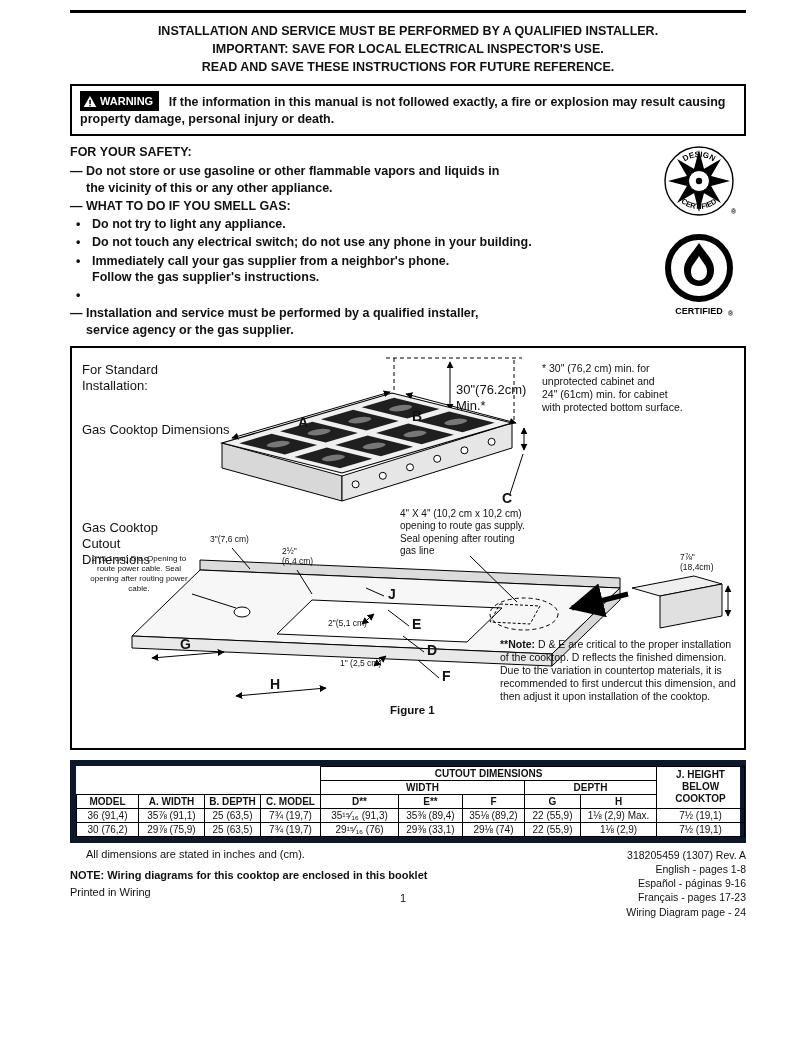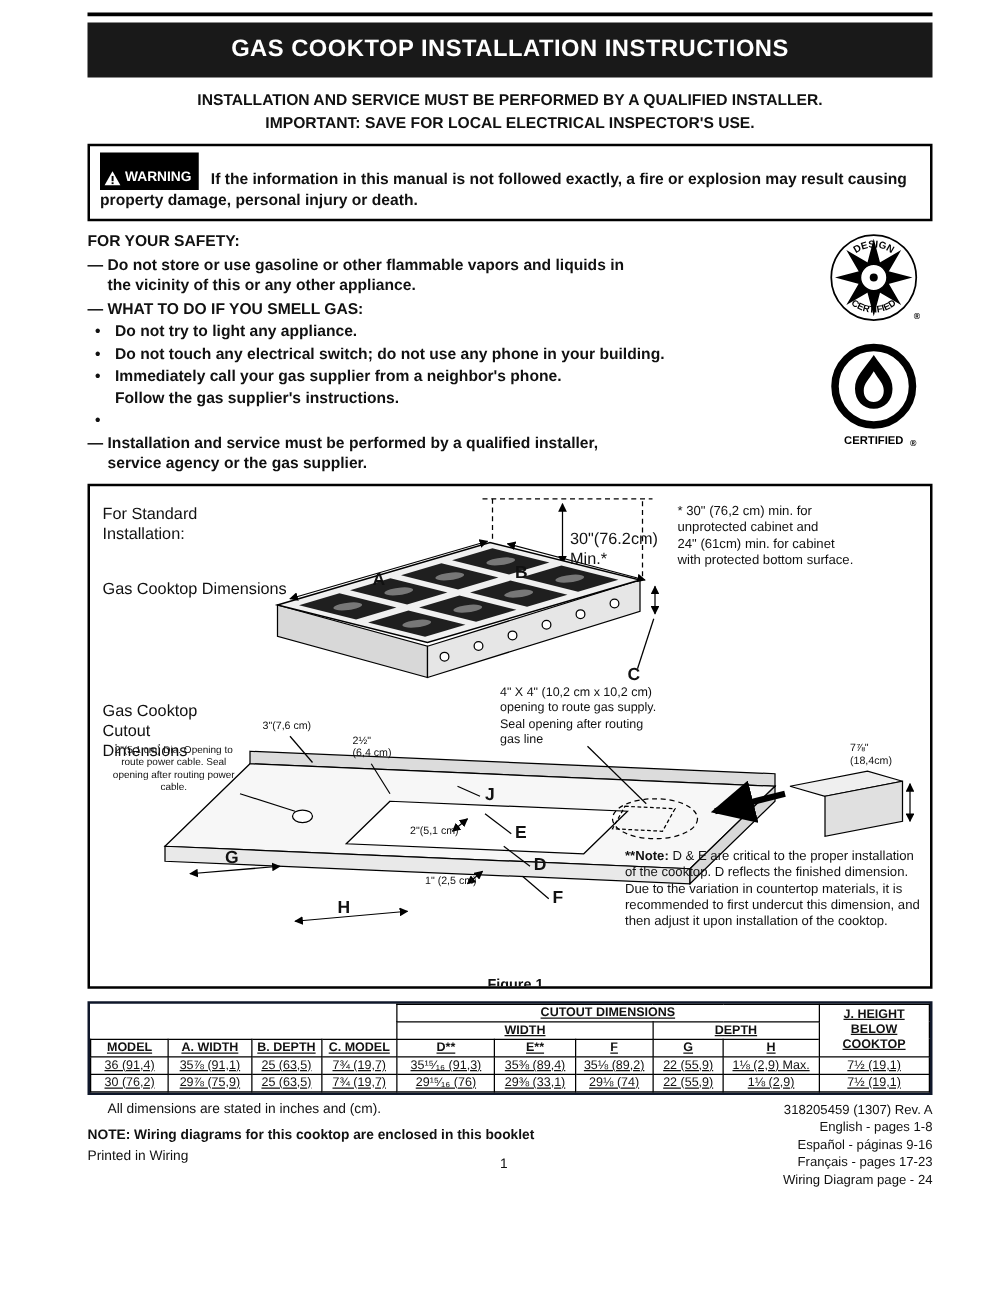--- a/index.html
+++ b/index.html
@@ -8,21 +8,21 @@
 
   .top-rule { height:3px; background:#000; margin-bottom:5px; }
 
   .title-bar { background:#191919; color:#fff; text-align:center; font-weight:bold;
                font-size:19px; letter-spacing:.4px; padding:11px 0; }
 
   .notice { text-align:center; font-weight:bold; font-size:12.5px; line-height:1.45; margin:9px 0 8px; }
 
   .warning-box { border:2px solid #000; padding:5px 8px 6px; font-weight:bold; font-size:12.5px; line-height:1.35; }
   .warn-badge { background:#000; color:#fff; display:inline-flex; align-items:center; gap:3px;
-                padding:13px 6px 2px 3px; font-size:11px; margin-right:6px; vertical-align:-2px; }
+                padding:3px 6px 2px 3px; font-size:11px; margin-right:6px; vertical-align:-2px; }
   .warn-tri { width:14px; height:13px; display:inline-block; }
 
   .safety { margin-top:8px; font-size:12.5px; font-weight:bold; line-height:1.3; position:relative;
             padding-right:118px; min-height:192px; }
   .s-head { margin-bottom:3px; }
   .s-item { display:flex; margin-bottom:2px; }
   .s-marker { width:16px; flex:0 0 16px; }
   .s-item.indent { margin-left:6px; }
   .s-text { white-space:pre-line; }
   .logo { position:absolute; right:10px; }
@@ -30,45 +30,45 @@
   .logo-flame { top:88px; width:74px; height:92px; }
 
   .figure-box { border:2px solid #000; margin-top:8px; position:relative; height:400px; overflow:hidden; }
   .fig-art { position:absolute; left:0; top:0; width:676px; height:400px; }
   .fig-label { position:absolute; font-size:13px; line-height:1.25; }
   .pre { white-space:pre-line; }
   .fig-letter { position:absolute; font-size:14px; font-weight:bold; }
   .small-dim { font-size:8.5px; }
   .fig-caption { font-weight:bold; font-size:11.5px; }
 
-  .tbl-wrap { border:2px solid #0f172a; margin-top:10px;text-decoration:underline; }
+  .tbl-wrap { border:6px solid #0f172a; margin-top:10px; }
   table.dims { border-collapse:collapse; width:100%; table-layout:fixed; }
   table.dims th, table.dims td { border:1px solid #000; font-size:10px; text-align:center; padding:1px 2px; }
   table.dims th { font-weight:bold; }
   table.dims th.blank { border:0; }
   .j-head span { display:block; line-height:1.2; }
 
   .foot { position:relative; margin-top:5px; font-size:11px; height:78px; }
   .foot-dims { margin-bottom:9px;margin-left:16px; }
   .foot-note { font-weight:bold; margin-bottom:5px; }
   .foot-right { position:absolute; right:0; top:0; text-align:right; font-size:10.5px; line-height:1.35; }
   .page-num { position:absolute; left:330px; top:44px; }
 </style>
 </head>
 <body>
 
 <div class="content">
 
   <div class="top-rule"></div>
 
-  <div class="title-bar">GAS COOKTOP INSTALLATION INSTRUCTIONS</div>
 
   <div class="notice">
     <div>INSTALLATION AND SERVICE MUST BE PERFORMED BY A QUALIFIED INSTALLER.</div>
     <div>IMPORTANT: SAVE FOR LOCAL ELECTRICAL INSPECTOR'S USE.</div>
+    <div>READ AND SAVE THESE INSTRUCTIONS FOR FUTURE REFERENCE.</div>
   </div>
 
   <div class="warning-box">
     <span class="warn-badge">
         <svg class="warn-tri" viewBox="0 0 20 18">
           <polygon points="10,1 19,17 1,17" fill="#fff"></polygon>
           <rect x="9" y="6.5" width="2.2" height="6" fill="#000"></rect>
           <rect x="9" y="13.8" width="2.2" height="2" fill="#000"></rect>
         </svg>
         <span>WARNING</span>
@@ -244,21 +244,21 @@
     <span class="fig-letter" style="left:316px; top:238px;">J</span>
     <span class="fig-letter" style="left:340px; top:268px;">E</span>
     <span class="fig-letter" style="left:355px; top:294px;">D</span>
     <span class="fig-letter" style="left:370px; top:320px;">F</span>
     <span class="fig-letter" style="left:108px; top:288px;">G</span>
     <span class="fig-letter" style="left:198px; top:328px;">H</span>
 
     <div class="fig-label small-dim" style="left:256px; top:270px;">2"(5,1 cm)</div>
     <div class="fig-label small-dim" style="left:268px; top:310px;">1" (2,5 cm)</div>
 
-    <div class="fig-label fig-caption" style="left:318px; top:392px;">Figure 1</div>
+    <div class="fig-label fig-caption" style="left:318px; top:355px;">Figure 1</div>
 
     <div class="fig-label" style="left:428px; top:290px; width:242px; font-size:10.5px;"><b>**Note:</b><span> D &amp; E are critical to the proper installation of the cooktop. D reflects the finished dimension. Due to the variation in countertop materials, it is recommended to first undercut this dimension, and then adjust it upon installation of the cooktop.</span></div>
   </div>
 
   <div class="tbl-wrap">
     <table class="dims">
       <colgroup>
         <col style="width:62px">
           <col style="width:66px">
           <col style="width:56px">

